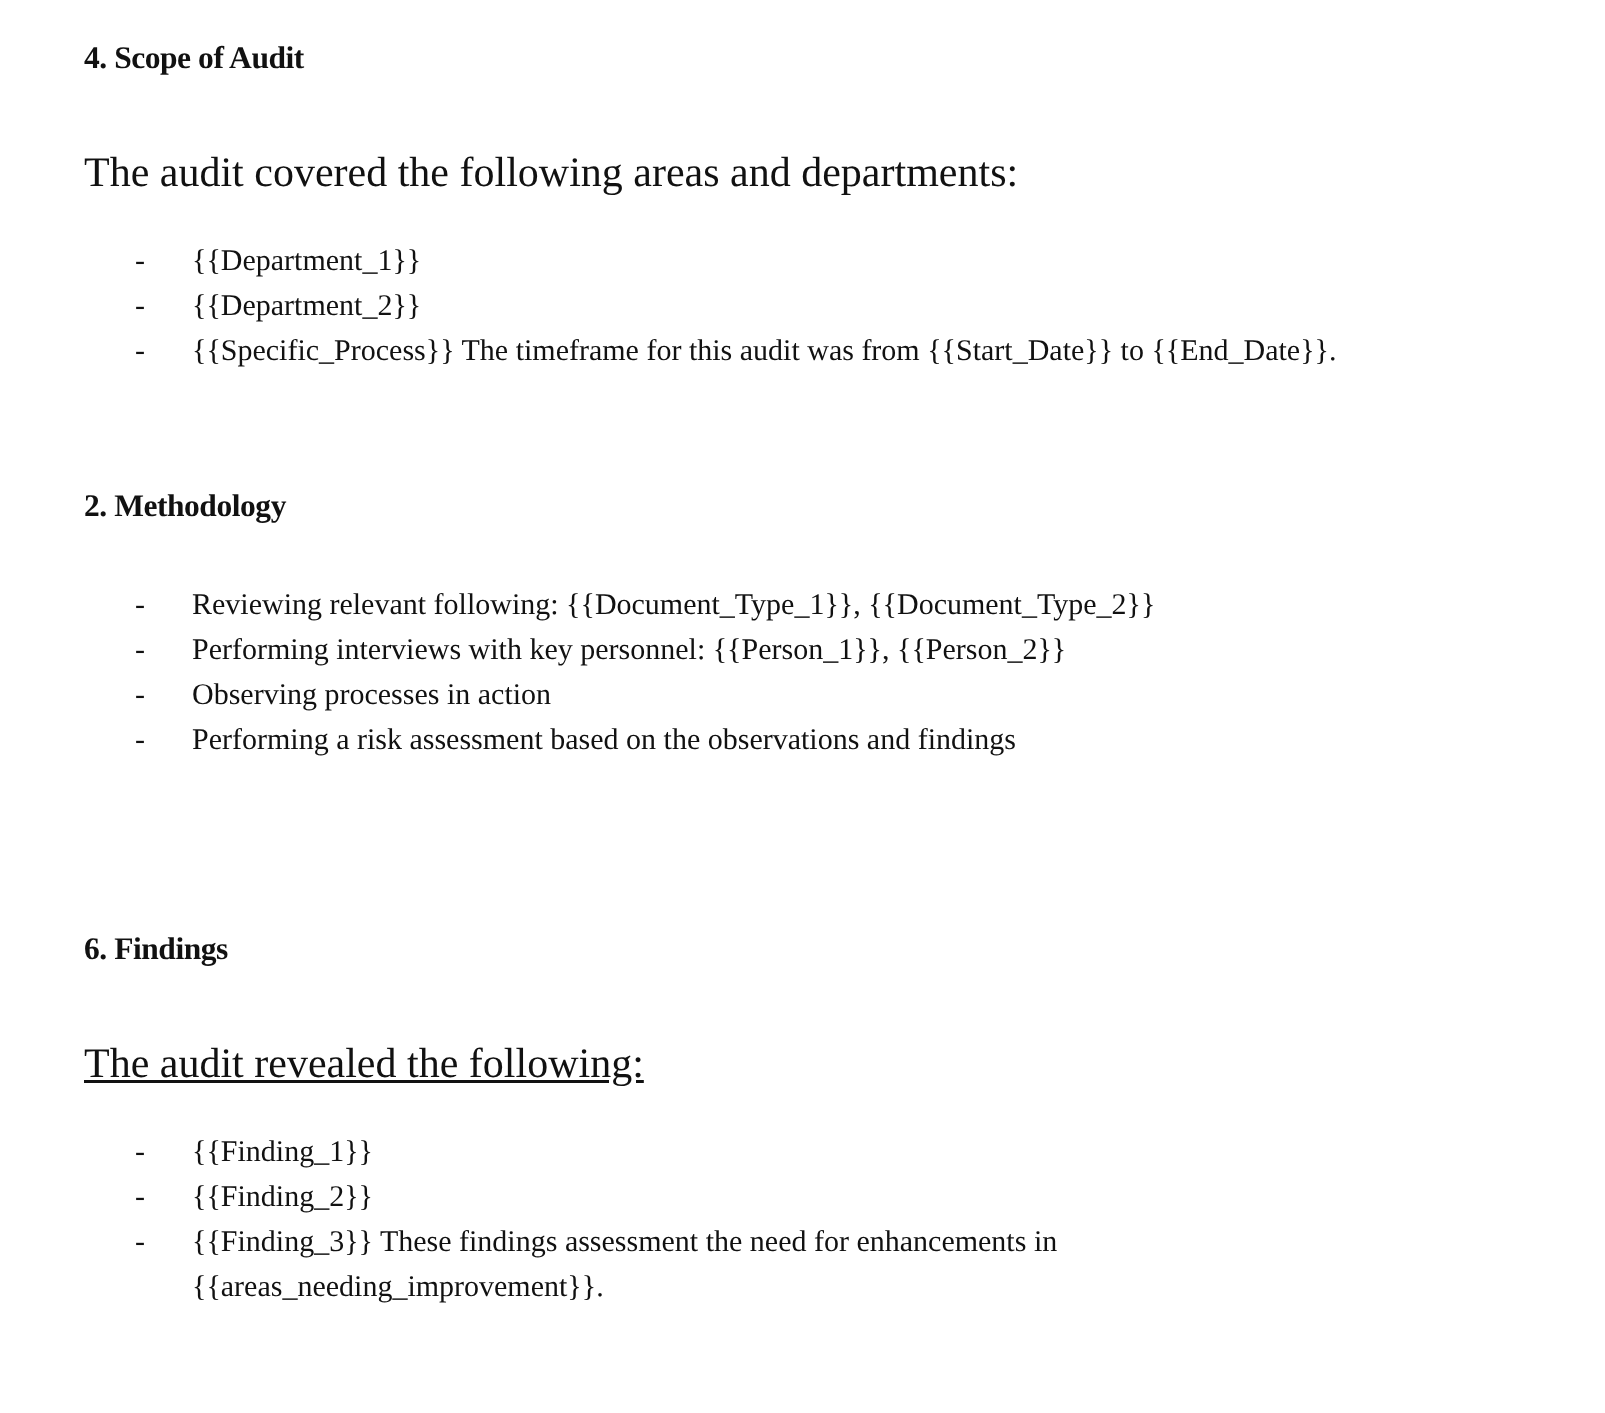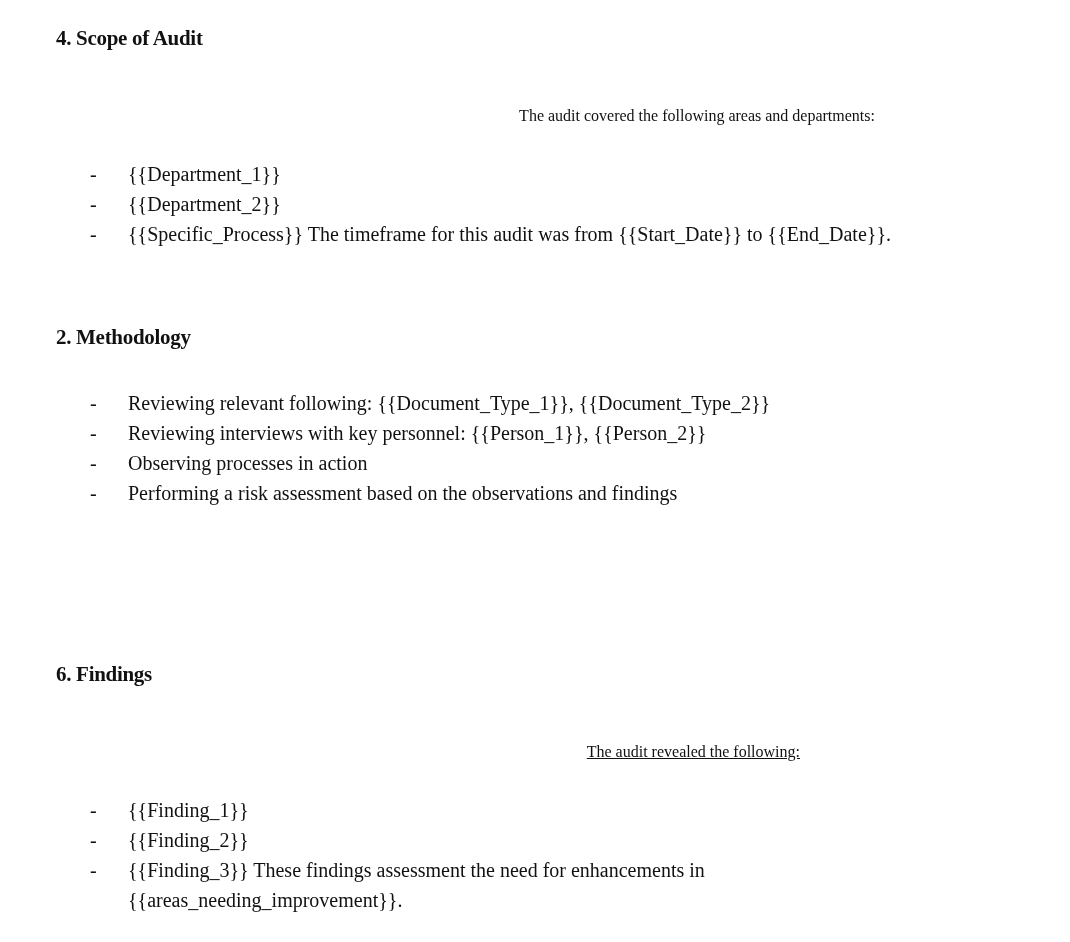--- a/index.html
+++ b/index.html
@@ -7,21 +7,21 @@
       width: 1070px; height: 942px; overflow: hidden;
       font-family: "Liberation Serif", "DejaVu Serif", serif;
       color: #111111;
       position: relative;
     }
     .section { position: absolute; left: 56px; }
     h2 {
       margin: 0; font-size: 21px; font-weight: bold; line-height: 40px;
       letter-spacing: -0.3px;
     }
-    .intro { font-size: 16px; line-height: 28px; margin: 16px; text-align: right; }
+    .intro { font-size: 28px; line-height: 28px; margin: 0; }
     ul.dash { list-style: none; margin: 0; padding: 0; }
     ul.dash li {
       position: relative; padding-left: 72px; font-size: 20px; line-height: 30px;
     }
     ul.dash li .bullet { position: absolute; left: 34px; top: 0; }
   </style>
 </head>
 <body>
 
 <div class="section" style="top:18px;">
@@ -31,27 +31,27 @@
     <li><span class="bullet">-</span><span>{{Department_1}}</span></li>
     <li><span class="bullet">-</span><span>{{Department_2}}</span></li>
     <li><span class="bullet">-</span><span>{{Specific_Process}} The timeframe for this audit was from {{Start_Date}} to {{End_Date}}.</span></li>
   </ul>
 </div>
 
 <div class="section" style="top:317px;">
   <h2>2. Methodology</h2>
   <ul class="dash" style="margin-top:31px;">
     <li><span class="bullet">-</span><span>Reviewing relevant following: {{Document_Type_1}}, {{Document_Type_2}}</span></li>
-    <li><span class="bullet">-</span><span>Reviewing interviews with key personnel: {{Person_1}}, {{Person_2}}</span></li>
+    <li><span class="bullet">-</span><span>Performing interviews with key personnel: {{Person_1}}, {{Person_2}}</span></li>
     <li><span class="bullet">-</span><span>Observing processes in action</span></li>
     <li><span class="bullet">-</span><span>Performing a risk assessment based on the observations and findings</span></li>
   </ul>
 </div>
 
-<div class="section" style="top:654px;">
+<div class="section" style="top:612px;">
   <h2>6. Findings</h2>
   <p class="intro" style="margin-top:44px;text-decoration:underline;">The audit revealed the following:</p>
   <ul class="dash" style="margin-top:29px; width:760px;">
     <li><span class="bullet">-</span><span>{{Finding_1}}</span></li>
     <li><span class="bullet">-</span><span>{{Finding_2}}</span></li>
     <li><span class="bullet">-</span><span>{{Finding_3}} These findings assessment the need for enhancements in {{areas_needing_improvement}}.</span></li>
   </ul>
 </div>
 
 </body></html>

